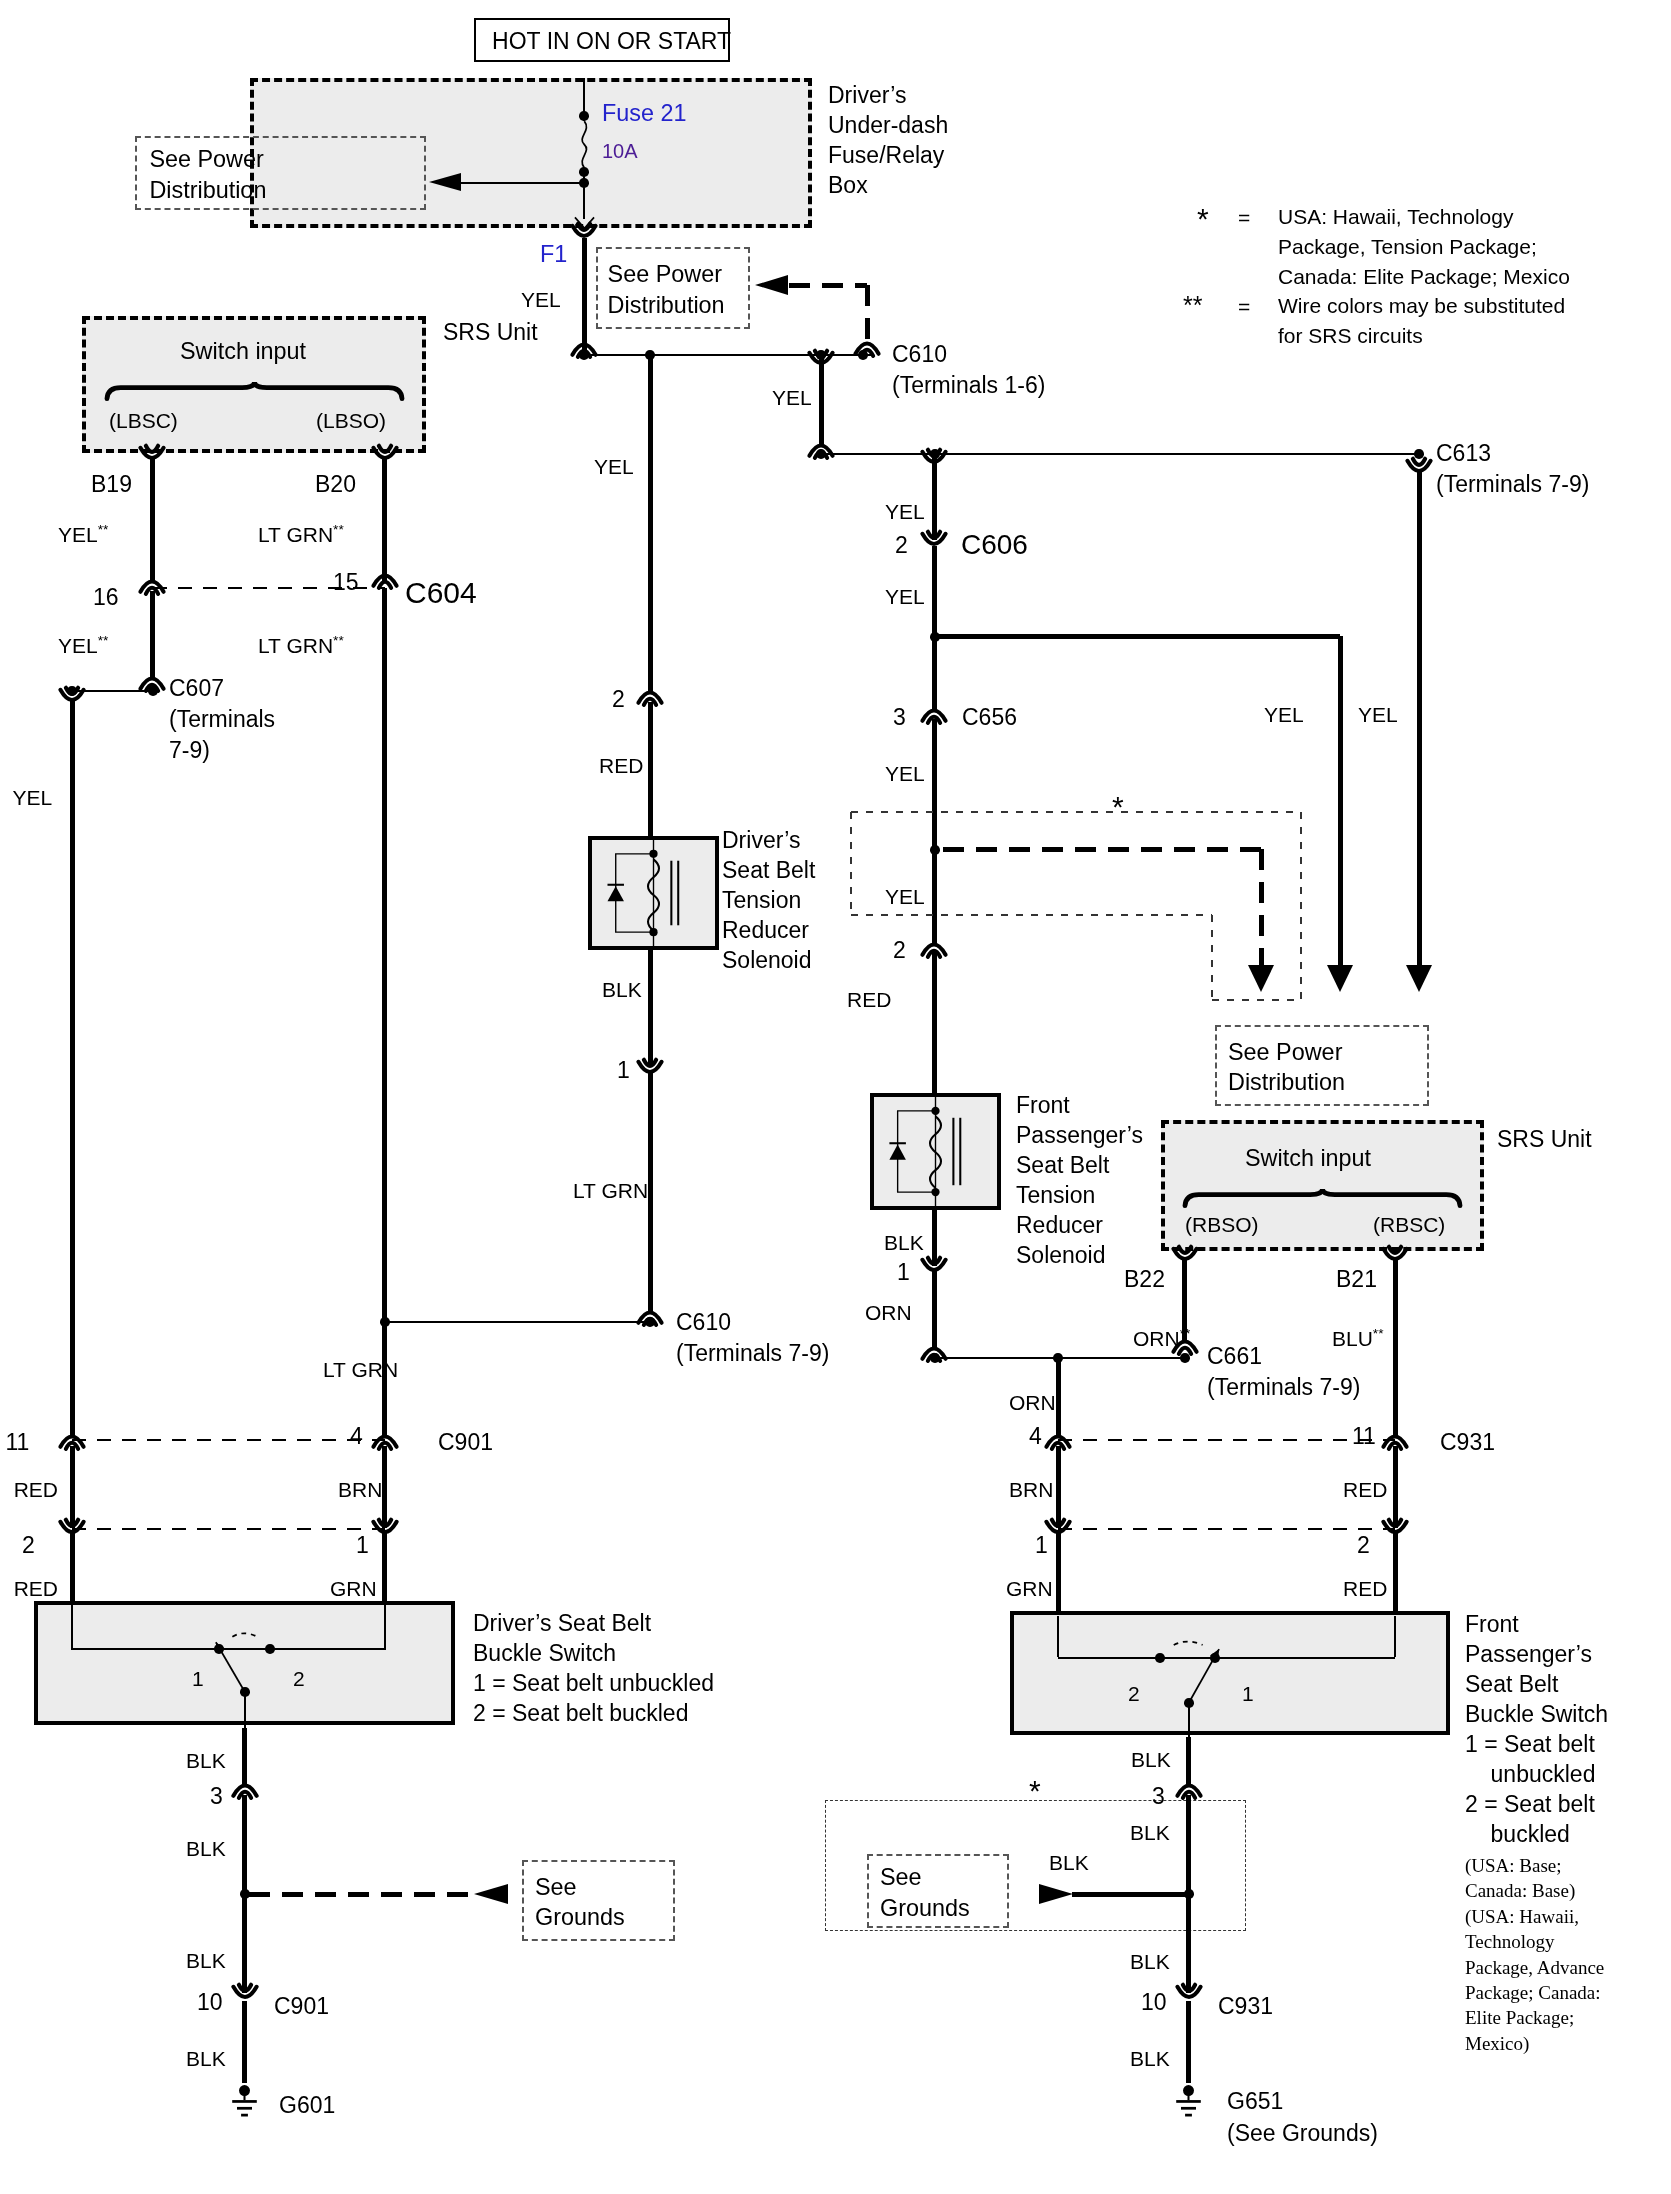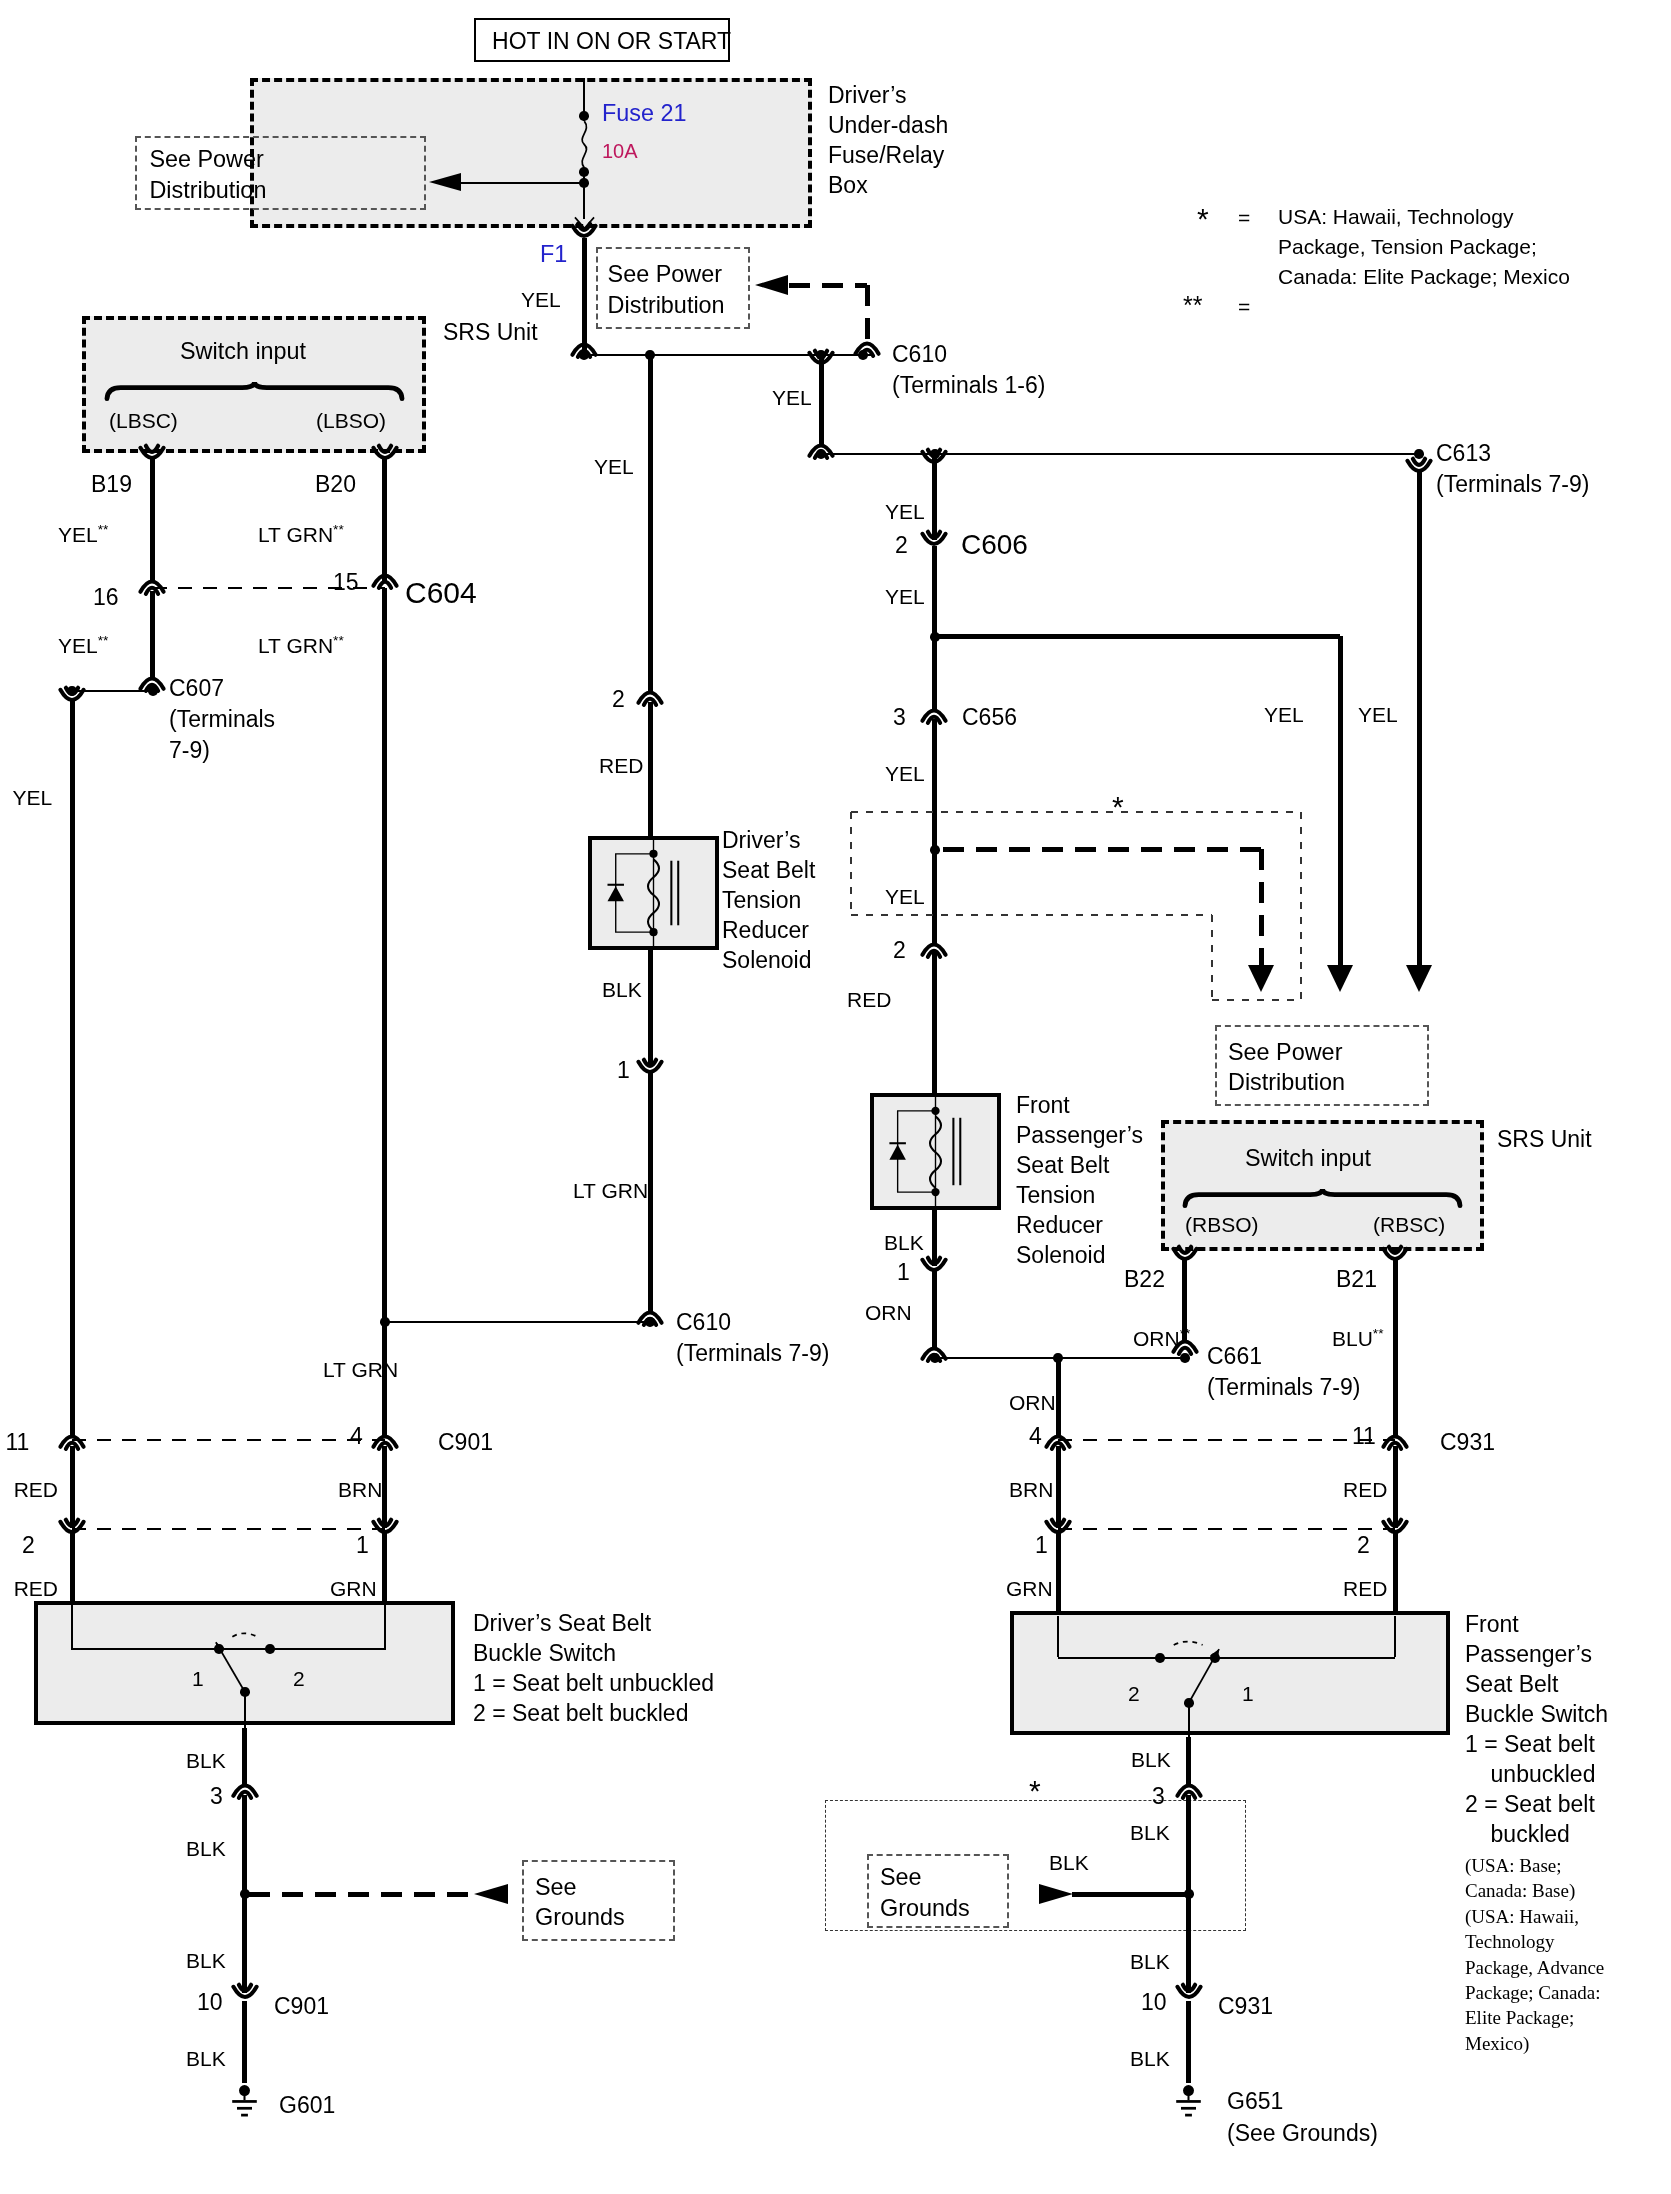--- a/index.html
+++ b/index.html
@@ -62,31 +62,32 @@
       </div>
     </div>
     <div class="box opt" style="left: 825px; top: 1800px; width: 421px; height: 131px;"></div>
     <div class="box ref" style="left: 867px; top: 1854px; width: 142px; height: 74px;">
       <div class="bl" style="padding: 6.2px 11px; font-size: 23.4px; line-height: 1.3; text-align: left;">
         <div>See</div>
         <div>Grounds</div>
       </div>
     </div>
     <div class="label" style="left: 602px; top: 100px; font-size: 23.4px; line-height: 27px; color: rgb(35, 35, 204);"><div class="ln">Fuse 21</div></div>
-    <div class="label" style="left: 602px; top: 140px; font-size: 20px; line-height: 23px; color: #be185d;"><div class="ln">10A</div></div>
+    <div class="label" style="left: 602px; top: 140px; font-size: 20px; line-height: 23px; color: #4c1d95;"><div class="ln">10A</div></div>
     <div class="label" style="left: 828px; top: 80px; font-size: 23px; line-height: 30px; color: rgb(0, 0, 0);"><div class="ln">Driver’s</div><div class="ln">Under-dash</div><div class="ln">Fuse/Relay</div><div class="ln">Box</div></div>
     <div class="label" style="left: 540px; top: 241px; font-size: 23.4px; line-height: 27px; color: rgb(35, 35, 204);"><div class="ln">F1</div></div>
     <div class="label" style="left: 521px; top: 287px; font-size: 21px; line-height: 25px; color: rgb(0, 0, 0);"><div class="ln">YEL</div></div>
     <div class="label" style="left: 443px; top: 319px; font-size: 23px; line-height: 26px; color: rgb(0, 0, 0);"><div class="ln">SRS Unit</div></div>
     <div class="label" style="left: 892px; top: 339px; font-size: 23px; line-height: 31px; color: rgb(0, 0, 0);"><div class="ln">C610</div><div class="ln">(Terminals 1-6)</div></div>
     <div class="label" style="left: 1197px; top: 201px; font-size: 30px; line-height: 35px; color: rgb(0, 0, 0);"><div class="ln">*</div></div>
     <div class="label" style="left: 1238px; top: 205px; font-size: 21px; line-height: 25px; color: rgb(0, 0, 0);"><div class="ln">=</div></div>
     <div class="label" style="left: 1278px; top: 202px; font-size: 21px; line-height: 30px; color: rgb(0, 0, 0);"><div class="ln">USA: Hawaii, Technology</div><div class="ln">Package, Tension Package;</div><div class="ln">Canada: Elite Package; Mexico</div></div>
     <div class="label" style="left: 1183px; top: 291px; font-size: 25px; line-height: 28px; color: rgb(0, 0, 0);"><div class="ln">**</div></div>
     <div class="label" style="left: 1238px; top: 294px; font-size: 21px; line-height: 25px; color: rgb(0, 0, 0);"><div class="ln">=</div></div>
+    <div class="label" style="left: 1278px; top: 291px; font-size: 21px; line-height: 30px; color: rgb(0, 0, 0);"><div class="ln">Wire colors may be substituted</div><div class="ln">for SRS circuits</div></div>
     <div class="label" style="left: 772px; top: 385px; font-size: 21px; line-height: 25px; color: rgb(0, 0, 0);"><div class="ln">YEL</div></div>
     <div class="label" style="left: 1436px; top: 438px; font-size: 23px; line-height: 31px; color: rgb(0, 0, 0);"><div class="ln">C613</div><div class="ln">(Terminals 7-9)</div></div>
     <div class="label" style="left: 180px; top: 338px; font-size: 23.4px; line-height: 27px; color: rgb(0, 0, 0);"><div class="ln">Switch input</div></div>
     <div class="label" style="left: 109px; top: 408px; font-size: 21px; line-height: 25px; color: rgb(0, 0, 0);"><div class="ln">(LBSC)</div></div>
     <div class="label" style="left: 316px; top: 408px; font-size: 21px; line-height: 25px; color: rgb(0, 0, 0);"><div class="ln">(LBSO)</div></div>
     <div class="label" style="left: 91px; top: 471px; font-size: 23px; line-height: 26px; color: rgb(0, 0, 0);"><div class="ln">B19</div></div>
     <div class="label" style="left: 315px; top: 471px; font-size: 23px; line-height: 26px; color: rgb(0, 0, 0);"><div class="ln">B20</div></div>
     <div class="label" style="left: 58px; top: 517px; font-size: 21px; line-height: 25px; color: rgb(0, 0, 0);"><div class="ln">YEL<sup>**</sup></div></div>
     <div class="label" style="left: 258px; top: 517px; font-size: 21px; line-height: 25px; color: rgb(0, 0, 0);"><div class="ln">LT GRN<sup>**</sup></div></div>
     <div class="label" style="left: 93px; top: 584px; font-size: 23px; line-height: 26px; color: rgb(0, 0, 0);"><div class="ln">16</div></div>

